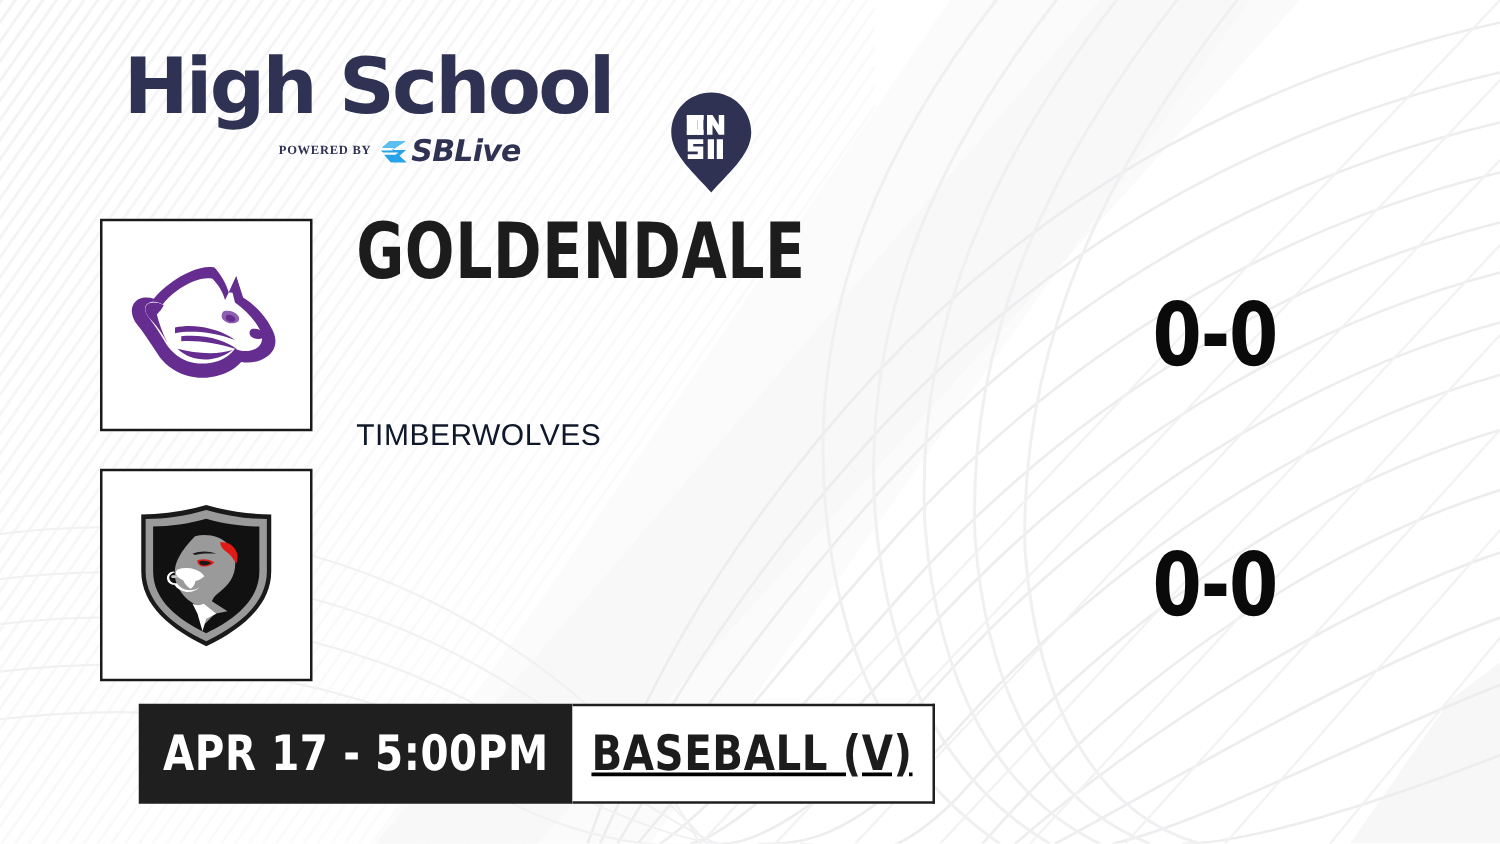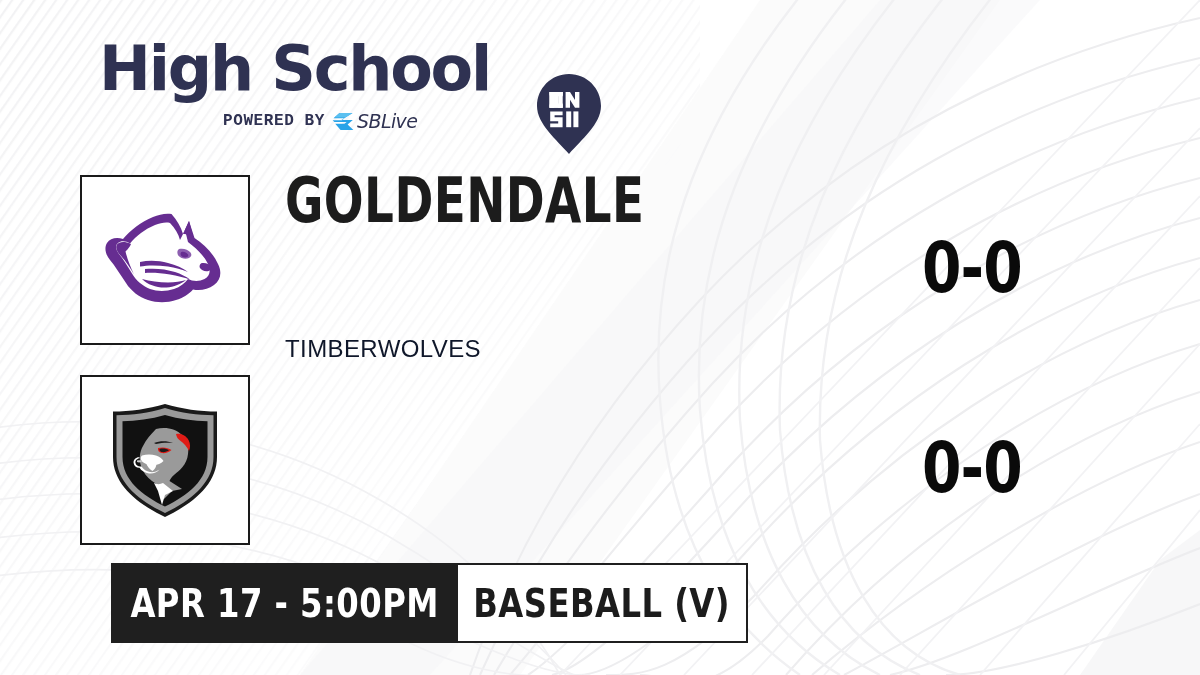--- a/index.html
+++ b/index.html
@@ -31,31 +31,31 @@
     white-space:nowrap;
   }
   #onsi-pin { position:absolute; left:436px; top:36px; width:68px; height:84px; }
 
   #powered-row {
     position:absolute; left:124px; top:75px;
     display:flex; align-items:center; gap:7px;
     height:20px;
   }
   #powered-by {
-    font-family:Liberation Mono, monospace;
-    font-weight:700; font-size:16px;
+    font-family:Liberation Serif, serif;
+    font-weight:700; font-size:10px;
     letter-spacing:0.6px; color:#2F3252;
     line-height:1;
   }
   #sblive-mark { display:flex; align-items:center; gap:3px; }
   #sblive-s { width:22px; height:19px; display:block; }
   #sblive-word {
     font-family:"DejaVu Sans", sans-serif;
-    font-weight:400; font-style:italic;
-    font-size:19px; letter-spacing:-0.6px;
+    font-weight:700; font-style:italic;
+    font-size:24px; letter-spacing:-0.6px;
     color:#2F3252; line-height:1;text-align:right;
   }
 
   
   .team-row { position:absolute; left:80px; width:1040px; height:172px;text-decoration:underline; }
   #team-row-0 { top:175px; }
   #team-row-1 { top:375px; }
 
   .team-logo-box {
     position:absolute; left:0; top:0;
@@ -125,21 +125,21 @@
     color:#ffffff;
     line-height:1;
     white-space:nowrap;
     transform:scaleX(0.92);
   }
   #info-sport {
     flex:1;
     background:#ffffff;
     border:2px solid #1f1f1f;
     border-left:none;
-    display:flex; align-items:center; justify-content:center;
+    display:flex; align-items:center; justify-content:center;text-decoration:underline;
   }
   #info-sport-label {
     font-family:"DejaVu Sans Condensed", "Liberation Sans Narrow", "Liberation Sans", sans-serif;
     font-weight:700;
     font-size:39px;
     letter-spacing:0.5px;
     color:#1c1c1c;
     line-height:1;
     white-space:nowrap;
     transform:scaleX(0.92);

